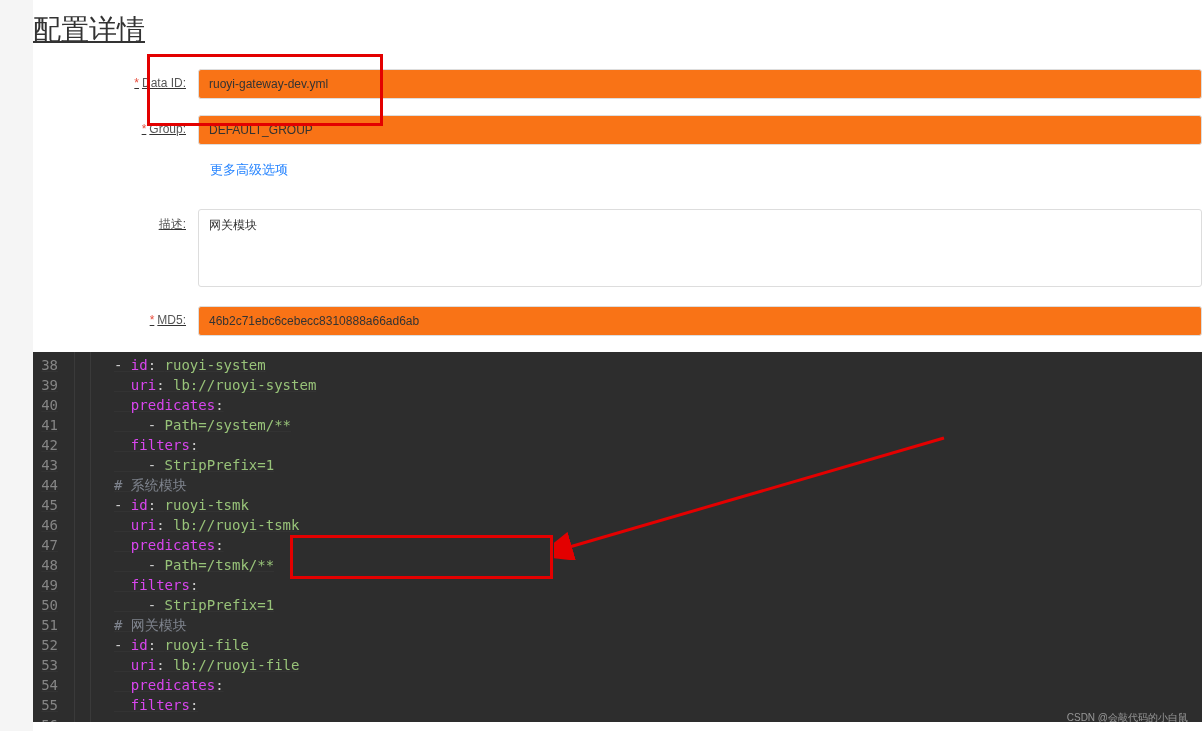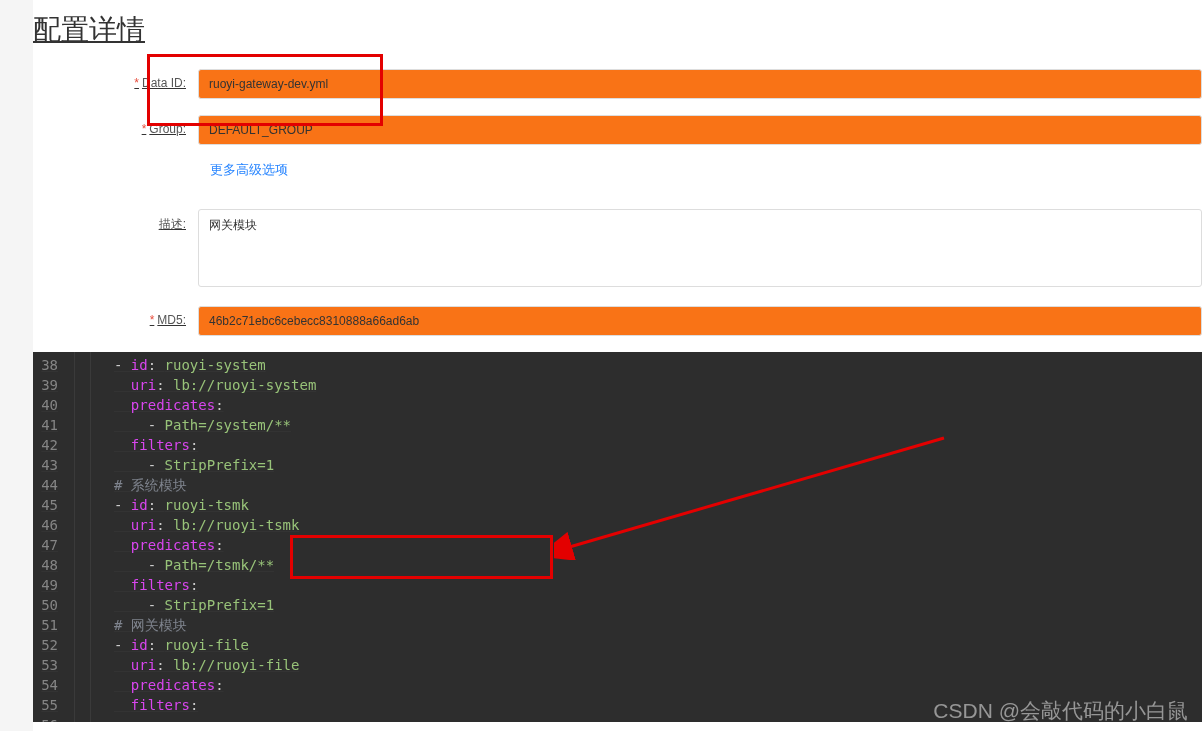--- a/index.html
+++ b/index.html
@@ -135,21 +135,21 @@
     .annotation-arrow {
       position: absolute;
       pointer-events: none;
       z-index: 51;
     }
     .watermark {
       position: absolute;
       right: 14px;
       bottom: 6px;
       color: rgba(220,220,220,0.6);
-      font-size: 21px;
+      font-size: 10px;
       z-index: 60;
       pointer-events: none;
     }
   </style>
 </head>
 <body>
 
 <div class="page">
   <h1 class="page-title">配置详情</h1>
 

